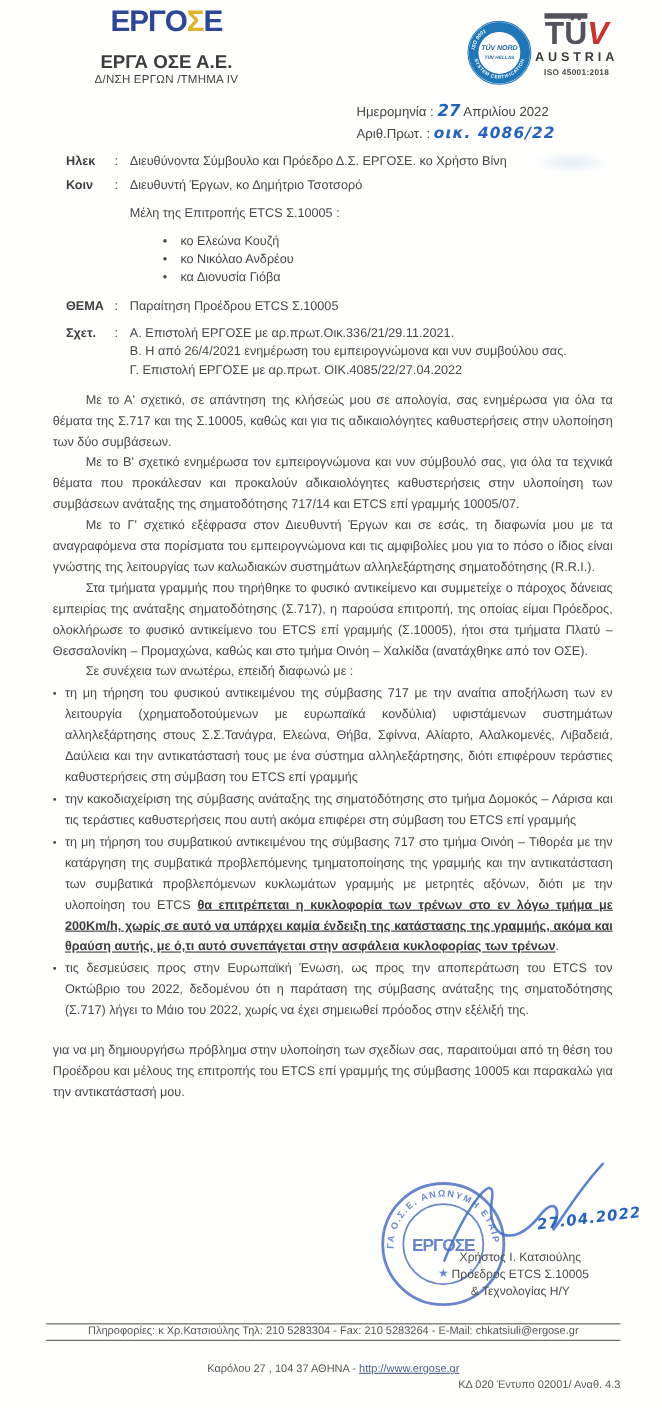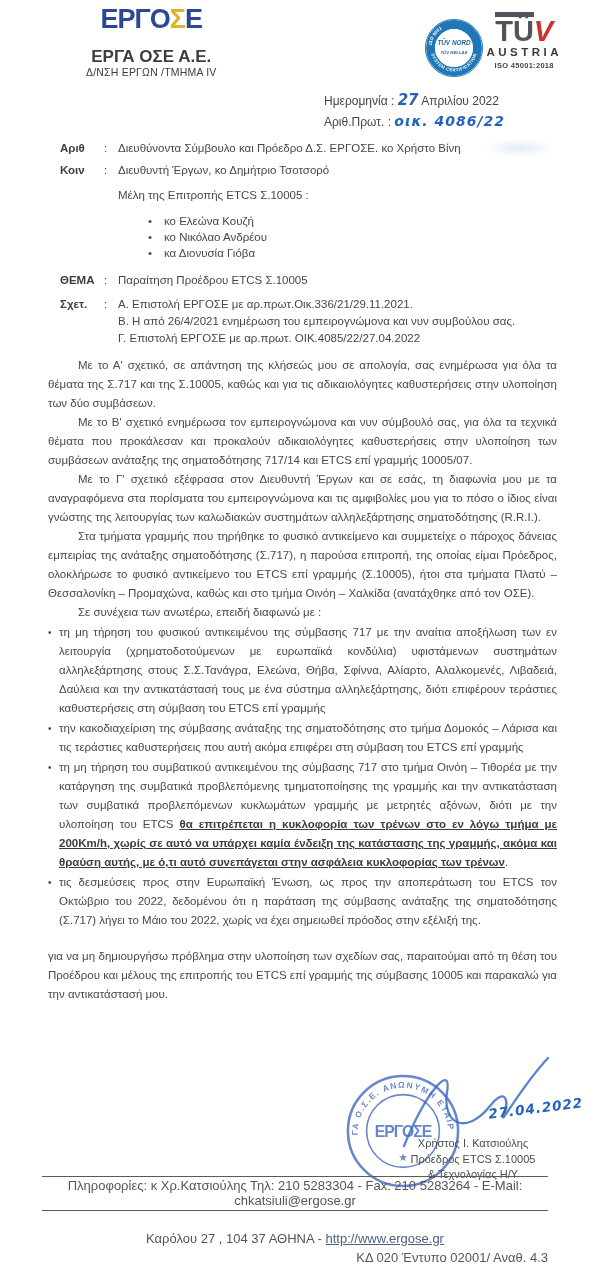--- a/index.html
+++ b/index.html
@@ -51,21 +51,21 @@
   .closing{margin-top:17px;text-align:justify;}
   
   .sig{position:absolute;left:334px;top:1062px;width:256px;height:156px;}
   .stamp{position:absolute;left:10px;top:10px;width:118px;height:118px;opacity:.82;}
   .swoosh{position:absolute;left:58px;top:-14px;width:168px;height:116px;pointer-events:none;}
   .sig-date{position:absolute;left:154px;top:38px;font-size:13.5px;letter-spacing:1px;
             transform:rotate(-7deg);}
   .sig-names{position:absolute;left:34px;top:74px;width:210px;text-align:center;
              font-size:11px;line-height:15.5px;color:#4c4c4c;}
   
-  .footer{position:absolute;left:42px;right:54px;bottom:15px;font-size:13px;color:#555;}
+  .footer{position:absolute;left:42px;right:38px;bottom:15px;font-size:10px;color:#555;}
   .f1{border-top:1.2px solid #5a5a5a;border-bottom:1px solid #5a5a5a;
       text-align:center;padding:1px 0 2px;}
   .f2{text-align:center;margin-top:20px;}
   .f2 .url{text-decoration:underline;color:#4c5f85;}
   .f3{text-align:right;margin-top:4px;color:#585858;}
 </style>
 </head>
 <body>
 
 <div class="page">
@@ -110,21 +110,21 @@
     </div>
     <div>
       <span>Αριθ.Πρωτ.</span>
       <span>:</span>
       <span class="hand hand-prot">οικ. 4086/22</span>
     </div>
   </div>
 
   <div class="rows">
     <div class="row">
-      <span class="lab">Αριθ</span>
+      <span class="lab">Ηλεκ</span>
       <span class="col">:</span>
       <span class="val">Διευθύνοντα Σύμβουλο και Πρόεδρο Δ.Σ. ΕΡΓΟΣΕ. κο Χρήστο Βίνη</span>
     </div>
     <div class="row">
       <span class="lab">Κοιν</span>
       <span class="col">:</span>
       <span class="val">Διευθυντή Έργων, κο Δημήτριο Τσοτσορό</span>
     </div>
     <div class="row">
       <span class="members-head">Μέλη της Επιτροπής ETCS Σ.10005 :</span>

